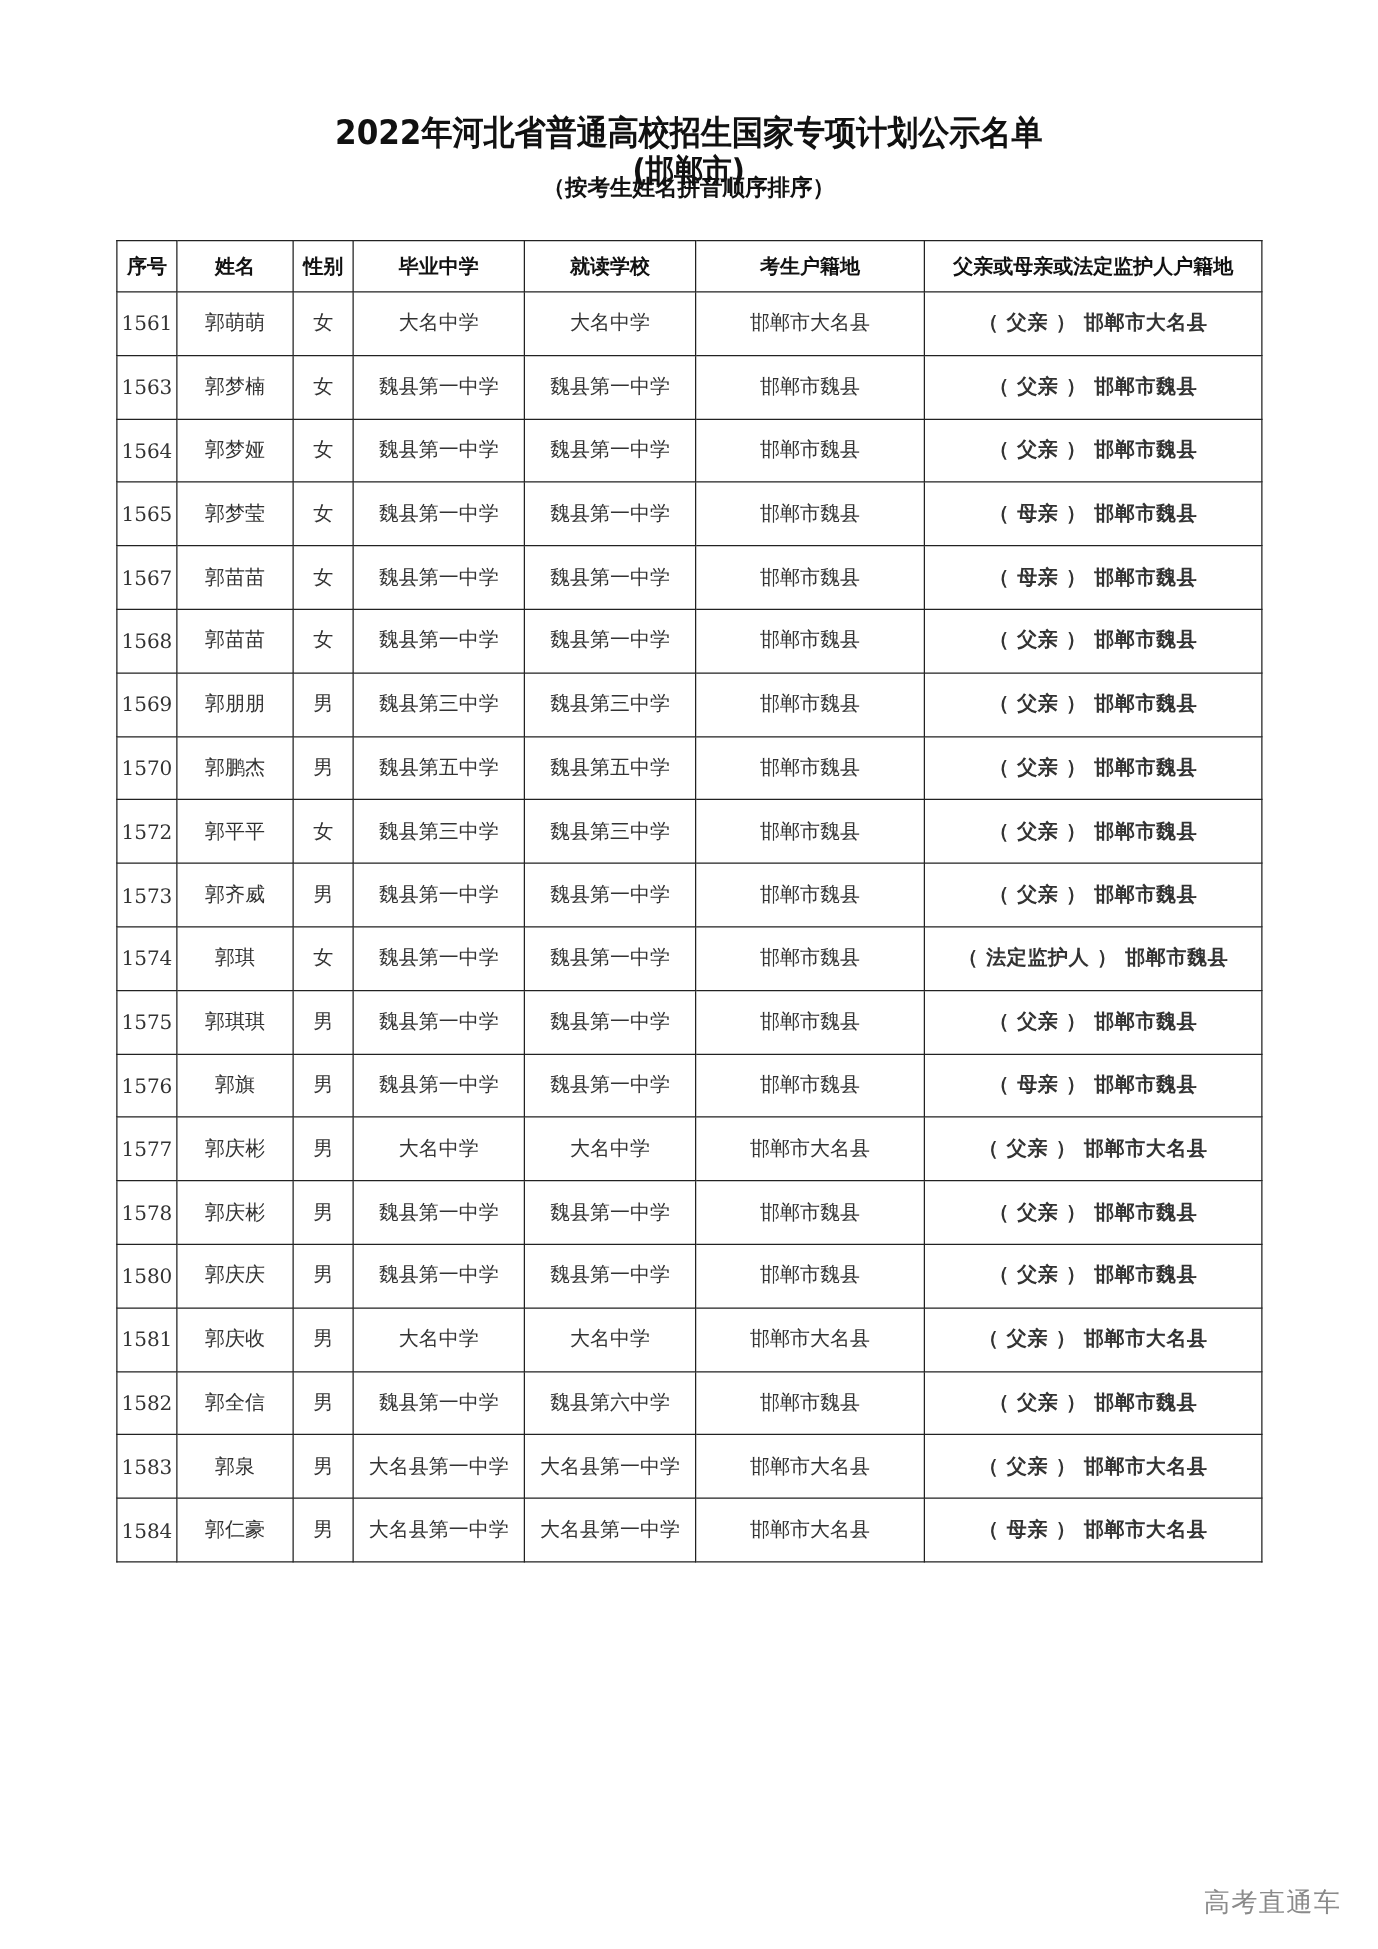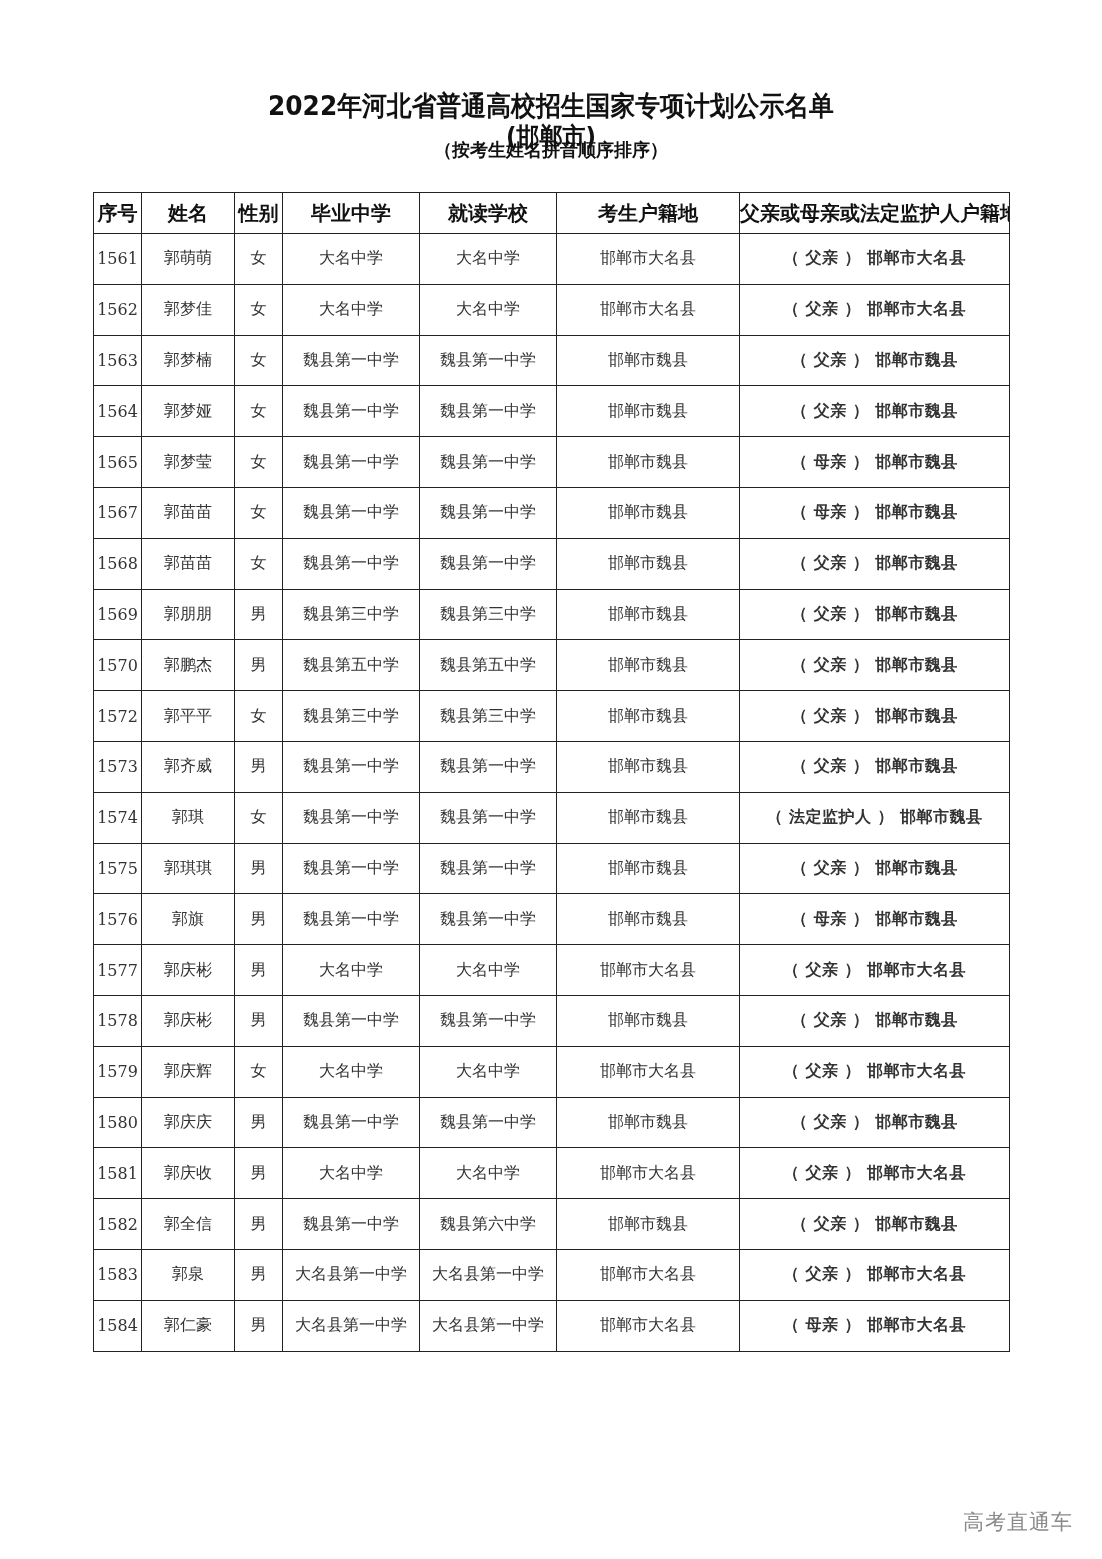--- a/index.html
+++ b/index.html
@@ -8,21 +8,21 @@
   .title { position: absolute; left: 0; width: 1102px; text-align: center; color: #111;
            font-family: "DejaVu Sans", "Liberation Sans", sans-serif; }
   .t1 { top: 88px; font-size: 27px; font-weight: bold; letter-spacing: 0px; transform: scaleX(0.92); }
   .t2 { top: 120px; font-size: 25px; font-weight: bold; transform: scaleX(0.92); }
   .t3 { top: 138px; font-size: 18px; font-weight: bold; }
   table.roster { position: absolute; left: 93px; top: 192px; width: 916px;
                  border-collapse: collapse; table-layout: fixed; }
   table.roster th, table.roster td { border: 1.5px solid #222; text-align: center;
                  vertical-align: middle; padding: 0; overflow: hidden; white-space: nowrap; }
   table.roster th { height: 40px; font-family: "DejaVu Sans", "Liberation Sans", sans-serif;
-                 font-weight: bold; font-size: 20px; color: #111; }
+                 font-weight: bold; font-size: 16px; color: #111; }
   table.roster td { height: 49.8px; font-size: 16px; color: #333; }
   td.seq { font-size: 15px; text-align: left; padding-left: 6px; }
   td.par { letter-spacing: 0.5px; font-weight: bold; }
   .watermark { position: absolute; left: 963px; top: 1508px; font-size: 21px; color: #8a8a8a;
                font-family: Liberation Serif, serif; letter-spacing: 1px; }
 </style>
 </head>
 <body>
 
 <div class="title t1">2022年河北省普通高校招生国家专项计划公示名单</div>
@@ -54,29 +54,20 @@
       <tr>
         <td class="seq">1561</td>
         <td>郭萌萌</td>
         <td>女</td>
         <td>大名中学</td>
         <td>大名中学</td>
         <td>邯郸市大名县</td>
         <td class="par">（ 父亲 ） 邯郸市大名县</td>
       </tr>
       <tr>
-        <td class="seq">1562</td>
-        <td>郭梦佳</td>
-        <td>女</td>
-        <td>大名中学</td>
-        <td>大名中学</td>
-        <td>邯郸市大名县</td>
-        <td class="par">（ 父亲 ） 邯郸市大名县</td>
-      </tr>
-      <tr>
         <td class="seq">1563</td>
         <td>郭梦楠</td>
         <td>女</td>
         <td>魏县第一中学</td>
         <td>魏县第一中学</td>
         <td>邯郸市魏县</td>
         <td class="par">（ 父亲 ） 邯郸市魏县</td>
       </tr>
       <tr>
         <td class="seq">1564</td>
@@ -189,29 +180,20 @@
       <tr>
         <td class="seq">1578</td>
         <td>郭庆彬</td>
         <td>男</td>
         <td>魏县第一中学</td>
         <td>魏县第一中学</td>
         <td>邯郸市魏县</td>
         <td class="par">（ 父亲 ） 邯郸市魏县</td>
       </tr>
       <tr>
-        <td class="seq">1579</td>
-        <td>郭庆辉</td>
-        <td>女</td>
-        <td>大名中学</td>
-        <td>大名中学</td>
-        <td>邯郸市大名县</td>
-        <td class="par">（ 父亲 ） 邯郸市大名县</td>
-      </tr>
-      <tr>
         <td class="seq">1580</td>
         <td>郭庆庆</td>
         <td>男</td>
         <td>魏县第一中学</td>
         <td>魏县第一中学</td>
         <td>邯郸市魏县</td>
         <td class="par">（ 父亲 ） 邯郸市魏县</td>
       </tr>
       <tr>
         <td class="seq">1581</td>

